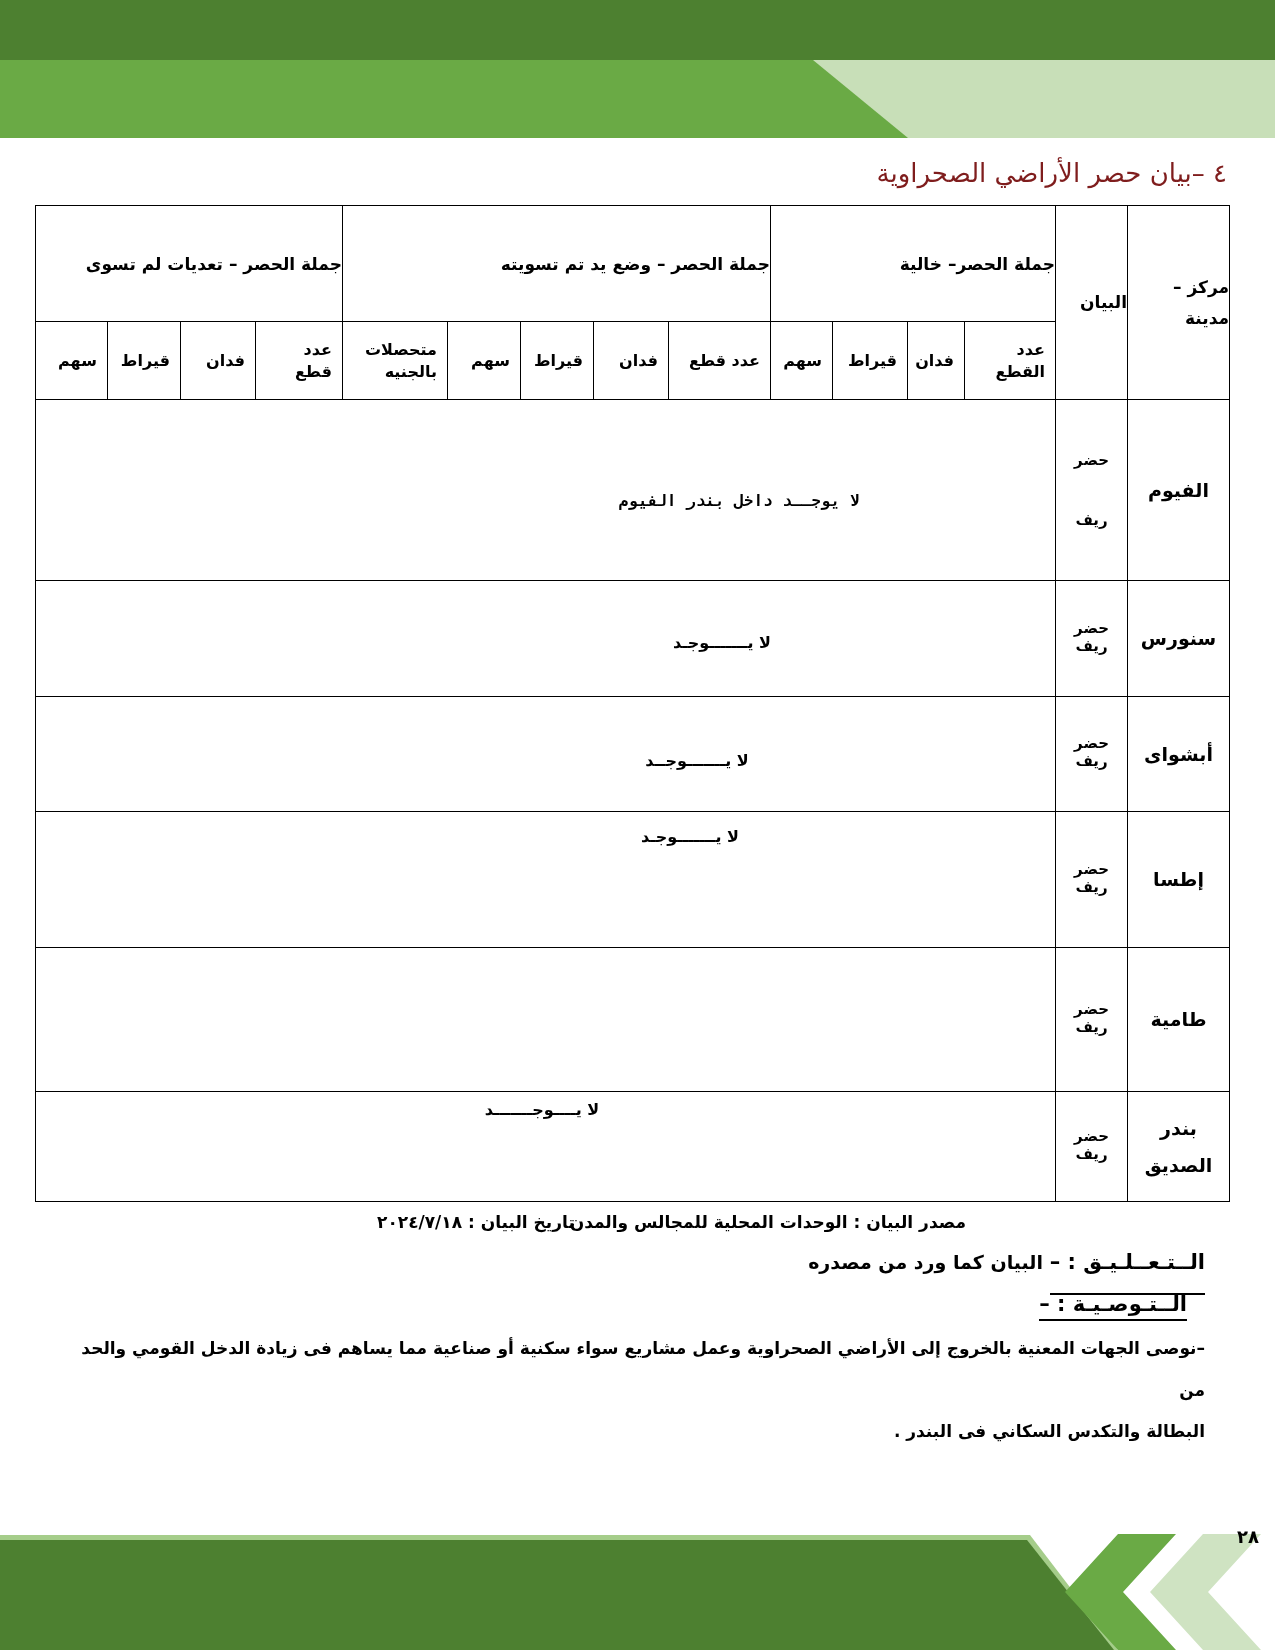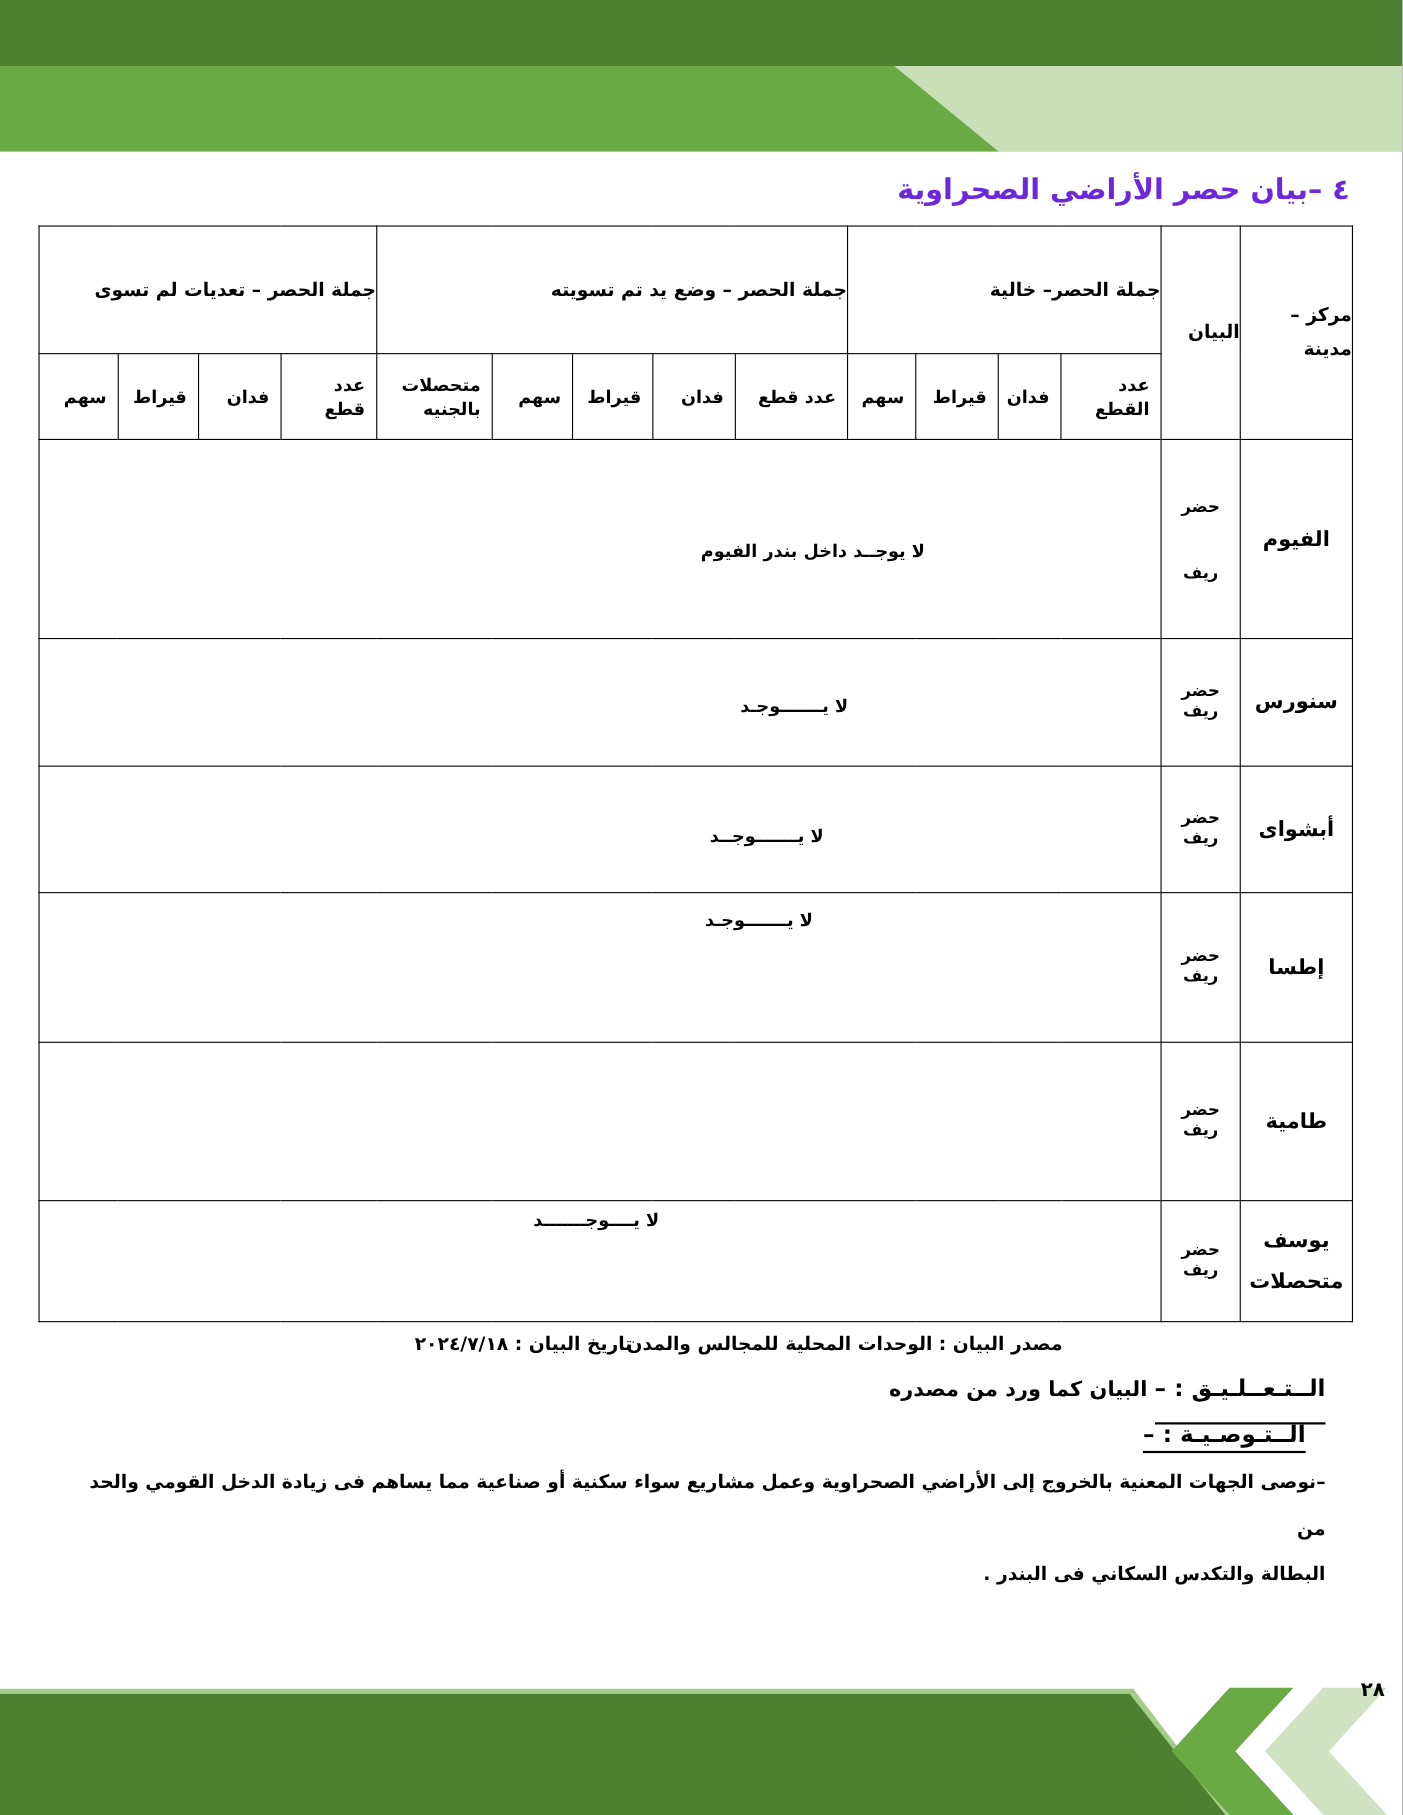--- a/index.html
+++ b/index.html
@@ -14,21 +14,21 @@
   }
   
   .top-banner{position:absolute;top:0;left:0;width:1275px;height:138px;}
   .band-dark{position:absolute;top:0;left:0;width:1275px;height:60px;background:#4d8030;}
   .band-light{position:absolute;top:60px;left:0;width:1275px;height:78px;background:#c8dfb8;}
   .band-mid{position:absolute;top:60px;left:0;width:1275px;height:78px;background:#6aaa45;
     clip-path:polygon(0 0,813px 0,908px 78px,0 78px);}
   
   .doc-title{
     position:absolute;top:158px;right:48px;
-    font-size:26px;font-weight:bold;color:#6d28d9;white-space:nowrap;
+    font-size:26px;font-weight:normal;color:#7f1d1d;white-space:nowrap;
   }
   
   table.inv{
     position:absolute;top:205px;right:45px;
     width:1194px;border-collapse:collapse;table-layout:fixed;
     color:#000;
   }
   table.inv th,table.inv td{border:1.5px solid #000;padding:0;vertical-align:middle;}
   table.inv th{font-weight:bold;text-align:right;}
   tr.h1{height:116px;}
@@ -42,21 +42,21 @@
   td.bayan{padding:0;}
   .bayan-box{display:flex;flex-direction:column;justify-content:space-between;
     align-items:center;height:100%;box-sizing:border-box;padding:10px 0 14px;
     font-size:15px;font-weight:bold;}
   tr.r0 .bayan-box{justify-content:flex-start;gap:42px;padding-top:14px;}
   td.note-cell{position:relative;}
   .note{
     position:absolute;transform:translate(50%,-50%);
     font-size:16px;font-weight:bold;white-space:nowrap;color:#000;
   }
-  .n0{right:316px;top:56%;}
+  .n0{right:316px;top:56%;font-family:Liberation Mono, monospace;}
   .n1{right:333px;top:53%;}
   .n2{right:358px;top:55%;}
   .n3{right:365px;top:18%;margin-left:11px;}
   .n5{right:513px;top:16%;}
   
   .meta-source{position:absolute;top:1212px;right:309px;font-size:17px;font-weight:bold;white-space:nowrap;}
   .meta-date{position:absolute;top:1212px;left:377px;font-size:17px;font-weight:bold;white-space:nowrap;}
   
   .comment-line{position:absolute;top:1250px;right:70px;font-weight:bold;white-space:nowrap;font-size:19px;}
   .comment-line .lbl{font-size:21px;border-bottom:2.5px solid #000;padding-bottom:19px;}
@@ -189,21 +189,21 @@
           <div class="bayan-box">
             <span>حضر</span>
             <span>ريف</span>
           </div>
         </td>
         <td class="note-cell" colspan="13">
           <span class="note n4"></span>
         </td>
       </tr>
       <tr class="r5">
-        <td class="city">يوسف متحصلات</td>
+        <td class="city">بندر الصديق</td>
         <td class="bayan">
           <div class="bayan-box">
             <span>حضر</span>
             <span>ريف</span>
           </div>
         </td>
         <td class="note-cell" colspan="13">
           <span class="note n5">لا يــــوجـــــــد</span>
         </td>
       </tr>

